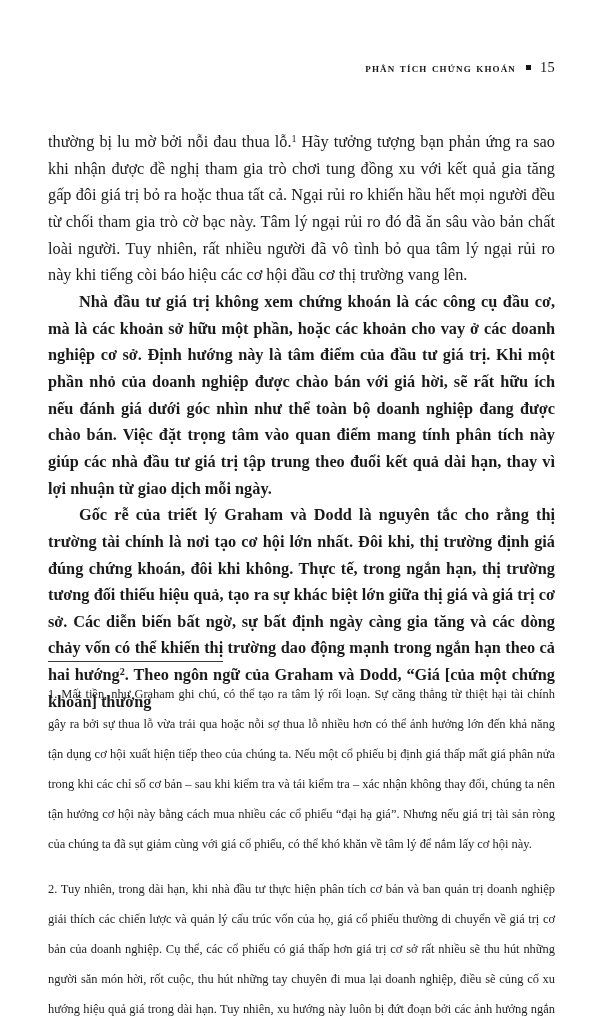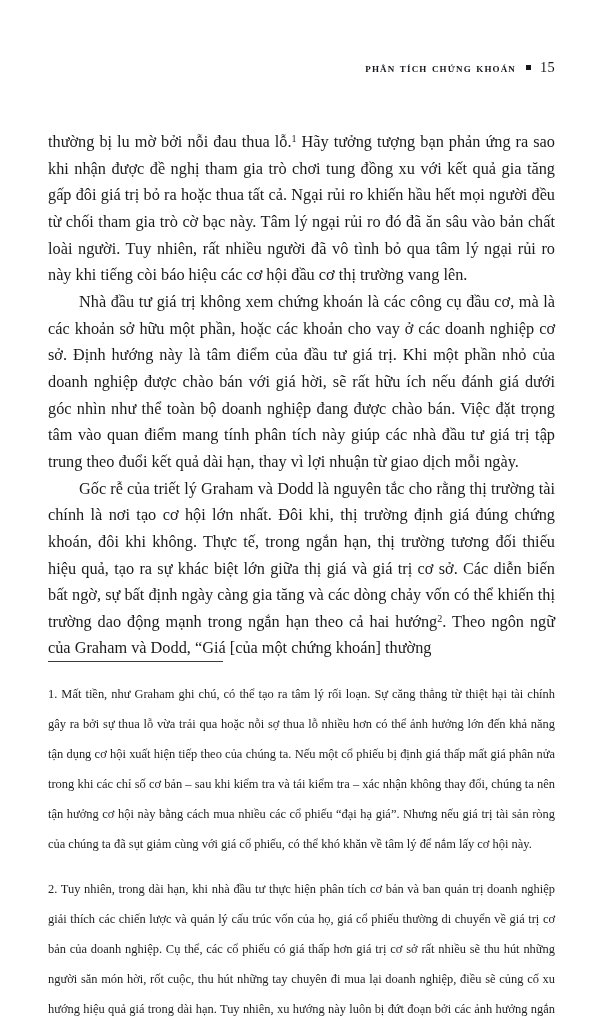--- a/index.html
+++ b/index.html
@@ -71,20 +71,21 @@
     margin: 0;
     font-size: 16.3px;
     line-height: 26.65px;
     text-align: justify;
     text-justify: inter-word;
     color: #1a1a1a;
     hyphens: none;
   }
   .body-p + .body-p {
     text-indent: 31px;
+    font-weight: bold;
   }
   sup {
     font-size: 0.62em;
     line-height: 0;
     vertical-align: 0.52em;
   }
 
   
   .footnote-rule {
     position: absolute;

